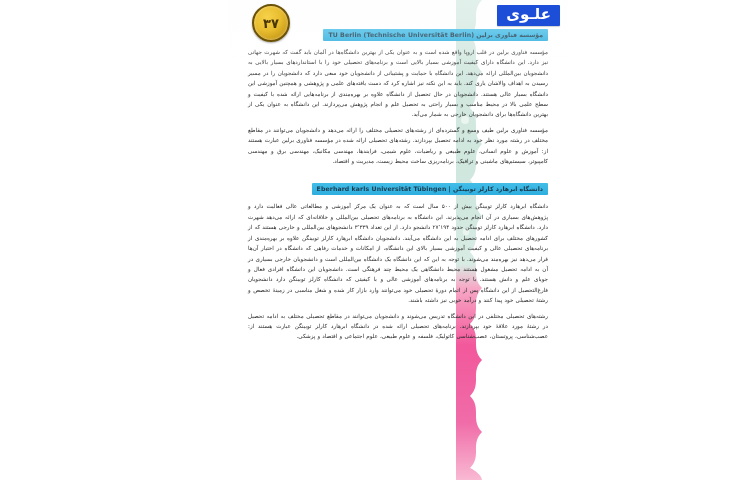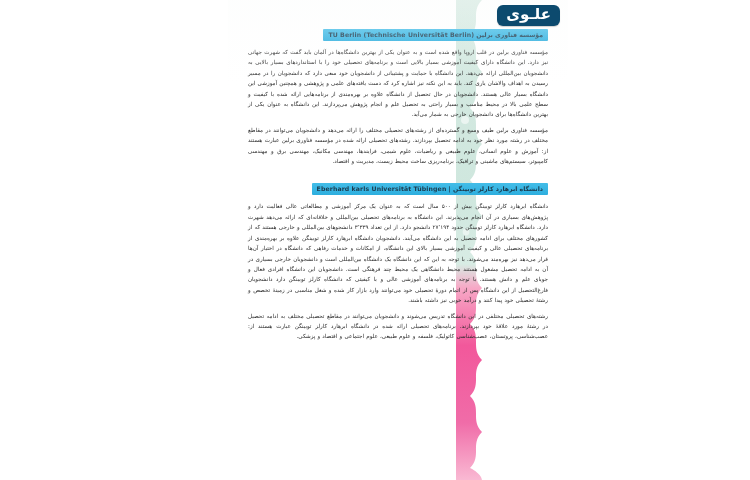--- a/index.html
+++ b/index.html
@@ -65,27 +65,27 @@
     color: #4a3505;
     line-height: 1;
     letter-spacing: .5px;
   }
 
   
   .brand-logo {
     position: absolute;
     right: 8px;
     top: 5px;
-    background: #0c4a6e;
+    background: #1d4ed8;
     color: #ffffff;
     font-size: 15px;
     font-weight: 700;
     letter-spacing: 1px;
     padding: 1px 9px 3px 9px;
-    border-radius: 6px;
+    border-radius: 1px;
     line-height: 1.15;
     z-index: 35;
     box-shadow: 0 1px 1px rgba(0,0,0,.18);
   }
 
   
   .content {
     position: absolute;
     right: 20px;
     left: 20px;
@@ -185,14 +185,17 @@
       <div class="block-gap"></div>
 
       <div class="heading-row">
         <div class="section-heading">دانشگاه ابرهارد کارلز توبینگن | Eberhard karls Universität Tübingen</div>
       </div>
       <p class="body-text">دانشگاه ابرهارد کارلز توبینگن بیش از ۵۰۰ سال است که به عنوان یک مرکز آموزشی و مطالعاتی عالی فعالیت دارد و پژوهش‌های بسیاری در آن انجام می‌پذیرند. این دانشگاه به برنامه‌های تحصیلی بین‌المللی و خلاقانه‌ای که ارائه می‌دهد شهرت دارد. دانشگاه ابرهارد کارلز توبینگن حدود ۲۷٬۱۹۴ دانشجو دارد. از این تعداد ۳٬۳۳۹ دانشجوهای بین‌المللی و خارجی هستند که از کشورهای مختلف برای ادامه تحصیل به این دانشگاه می‌آیند. دانشجویان دانشگاه ابرهارد کارلز توبینگن علاوه بر بهره‌مندی از برنامه‌های تحصیلی عالی و کیفیت آموزشی بسیار بالای این دانشگاه، از امکانات و خدمات رفاهی که دانشگاه در اختیار آن‌ها قرار می‌دهد نیز بهره‌مند می‌شوند. با توجه به این که این دانشگاه یک دانشگاه بین‌المللی است و دانشجویان خارجی بسیاری در آن به ادامه تحصیل مشغول هستند محیط دانشگاهی یک محیط چند فرهنگی است. دانشجویان این دانشگاه افرادی فعال و جویای علم و دانش هستند. با توجه به برنامه‌های آموزشی عالی و با کیفیتی که دانشگاه کارلز توبینگن دارد دانشجویان فارغ‌التحصیل از این دانشگاه پس از اتمام دورهٔ تحصیلی خود می‌توانند وارد بازار کار شده و شغل مناسبی در زمینهٔ تخصص و رشتهٔ تحصیلی خود پیدا کنند و درآمد خوبی نیز داشته باشند.</p>
       <p class="body-text">رشته‌های تحصیلی مختلفی در این دانشگاه تدریس می‌شوند و دانشجویان می‌توانند در مقاطع تحصیلی مختلف به ادامه تحصیل در رشتهٔ مورد علاقهٔ خود بپردازند. برنامه‌های تحصیلی ارائه شده در دانشگاه ابرهارد کارلز توبینگن عبارت هستند از: عصب‌شناسی، پروتستان، عصب‌شناسی کاتولیک، فلسفه و علوم طبیعی، علوم اجتماعی و اقتصاد و پزشکی.</p>
     </div>
   </div>
 
+  <div class="page-badge">
+    <span>۳۷</span>
+  </div>
 
 </div>
 
 </body></html>

